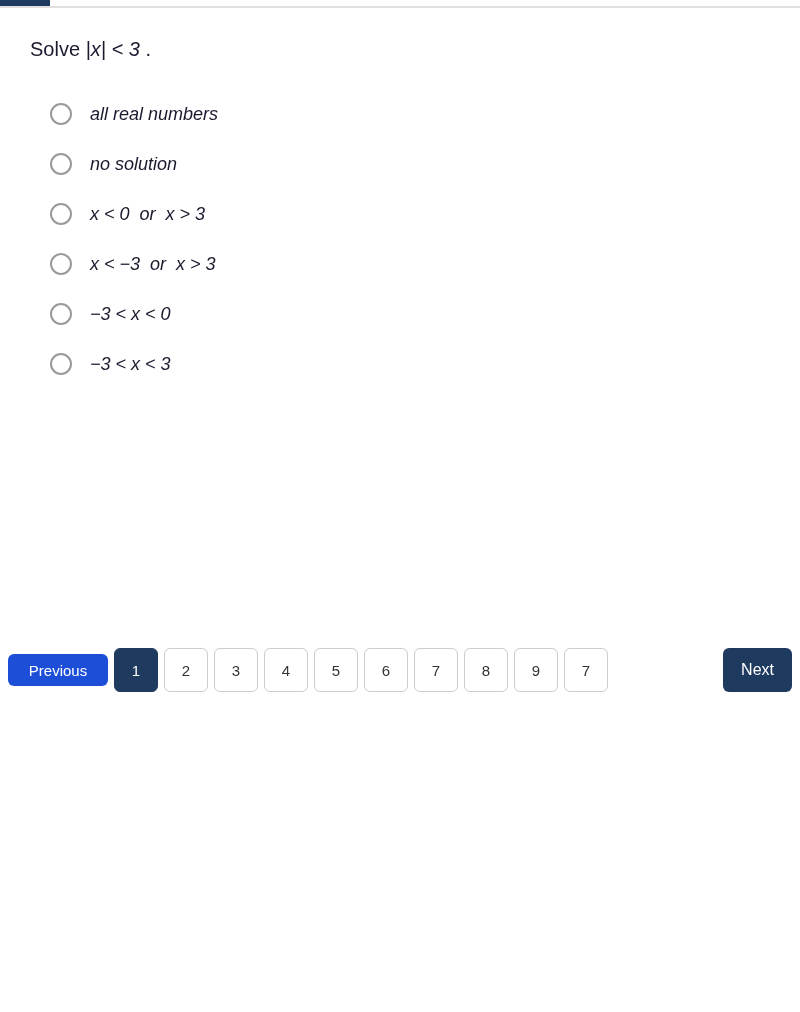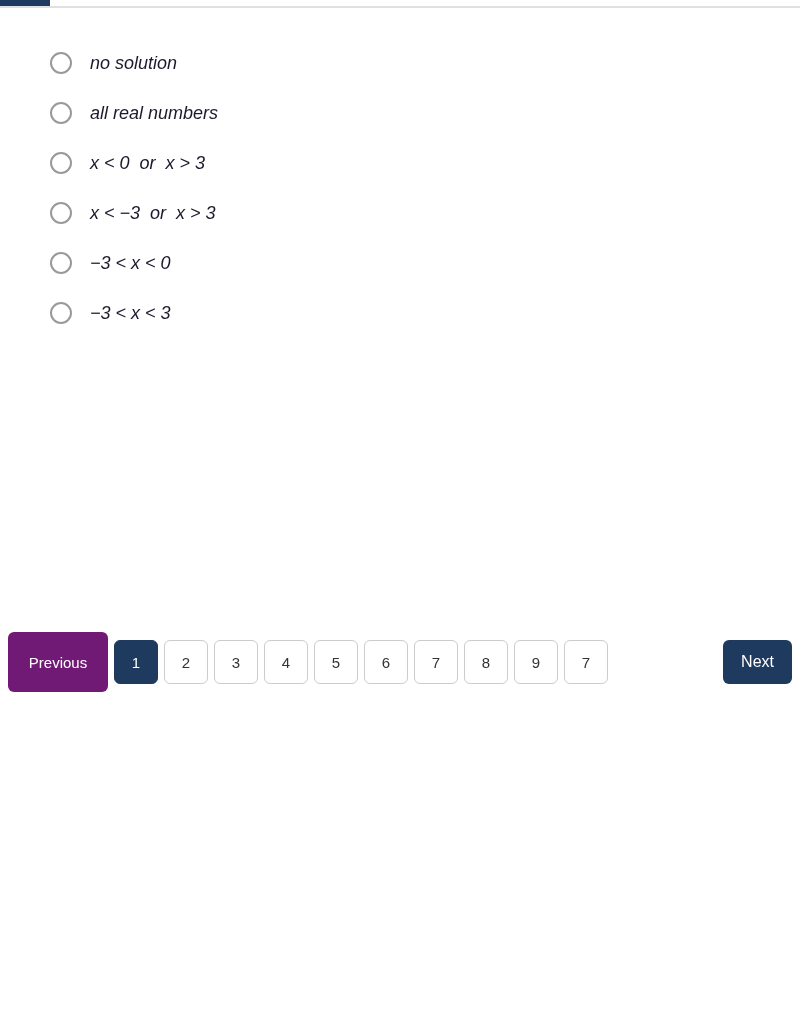--- a/index.html
+++ b/index.html
@@ -70,25 +70,25 @@
       font-size: 18px;
       color: #1a1a2e;
       font-style: italic;
     }
 
     .option-label .normal {
       font-style: normal;
     }
 
     .btn-prev {
-      background: #701a75;
+      background: #1d4ed8;
       color: white;
       border: none;
       padding: 0 18px;
-      height: 60px;
+      height: 32px;
       border-radius: 6px;
       font-size: 15px;
       font-weight: 500;
       cursor: pointer;
       min-width: 100px;
     }
 
     .btn-next {
       background: #1e3a5f;
       color: white;
@@ -137,29 +137,32 @@
       font-style: italic;
     }
   </style>
 </head>
 <body>
 
 <div class="top-bar"></div>
 <div class="progress-line"></div>
 
 <div class="question-container">
+  <div class="question-text">
+    Solve&nbsp;<span class="math">|<em>x</em>| &lt; 3</span> .
+  </div>
 
   <ul class="options-list">
     <li class="option-item">
       <span class="radio-circle"></span>
+      <span class="option-label normal">all real numbers</span>
+    </li>
+    <li class="option-item">
+      <span class="radio-circle"></span>
       <span class="option-label normal">no solution</span>
-    </li>
-    <li class="option-item">
-      <span class="radio-circle"></span>
-      <span class="option-label normal">all real numbers</span>
     </li>
     <li class="option-item">
       <span class="radio-circle"></span>
       <span class="option-label">
         <em>x</em> &lt; 0&nbsp; <span class="normal"><em>or</em></span> &nbsp;<em>x</em> &gt; 3
       </span>
     </li>
     <li class="option-item">
       <span class="radio-circle"></span>
       <span class="option-label">

